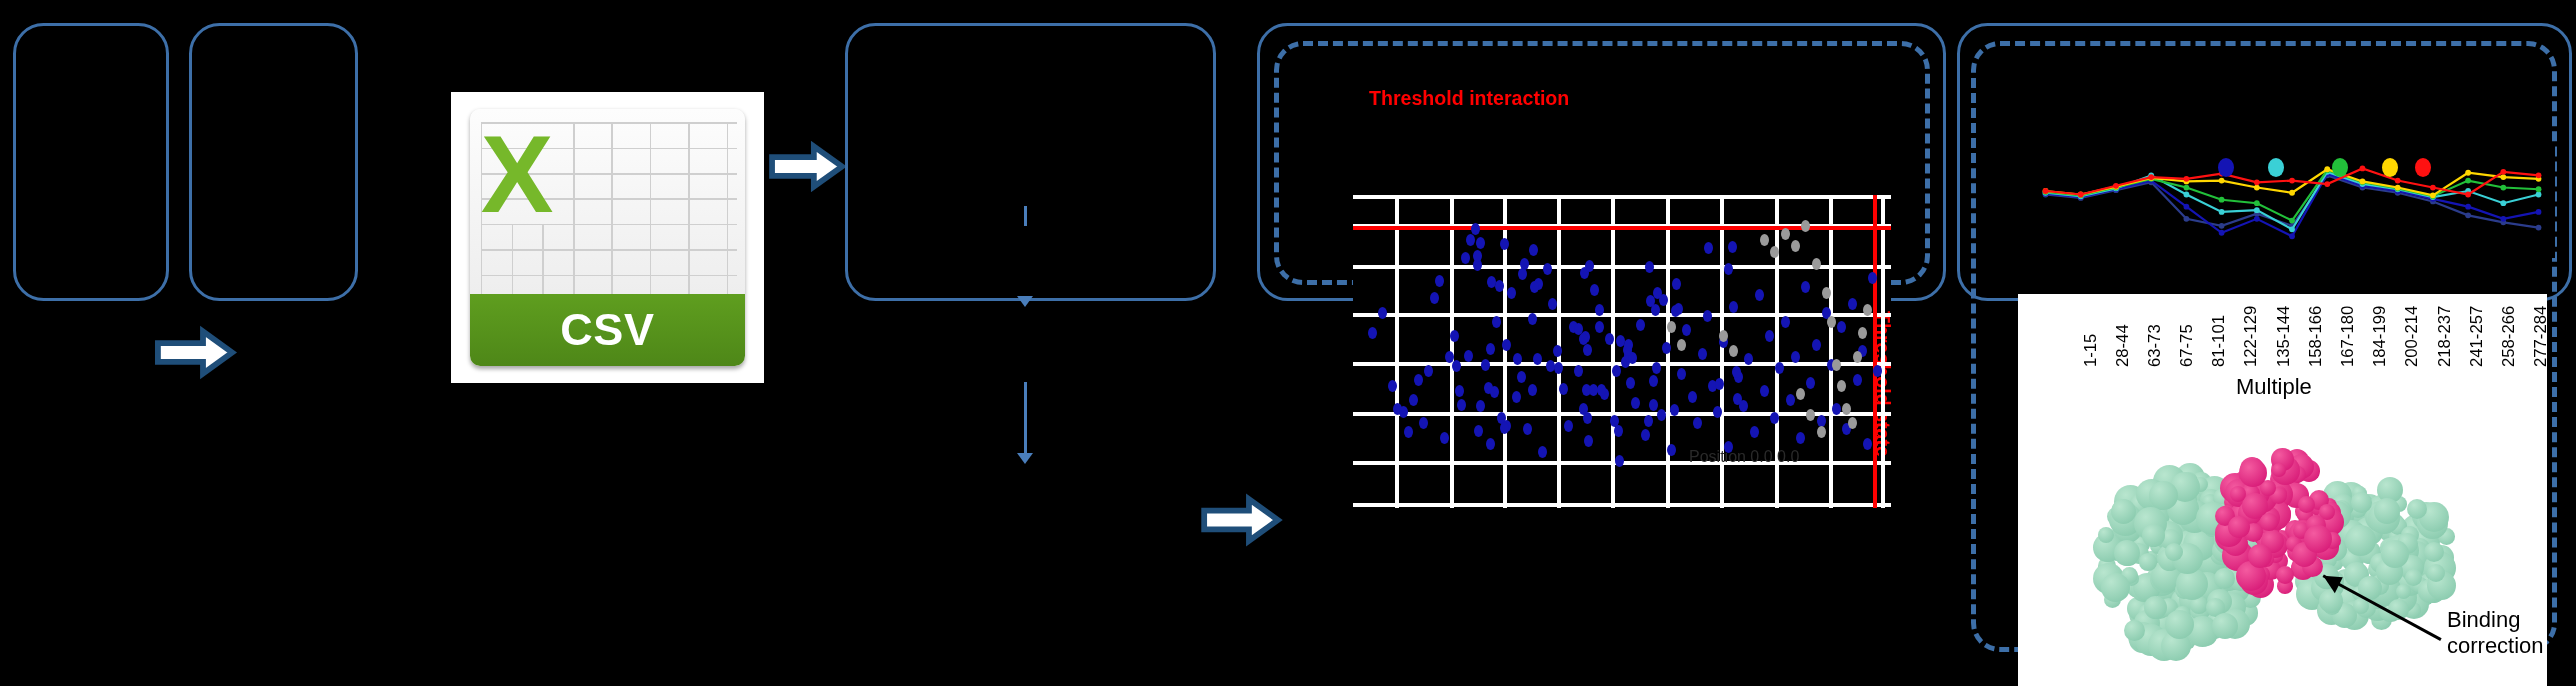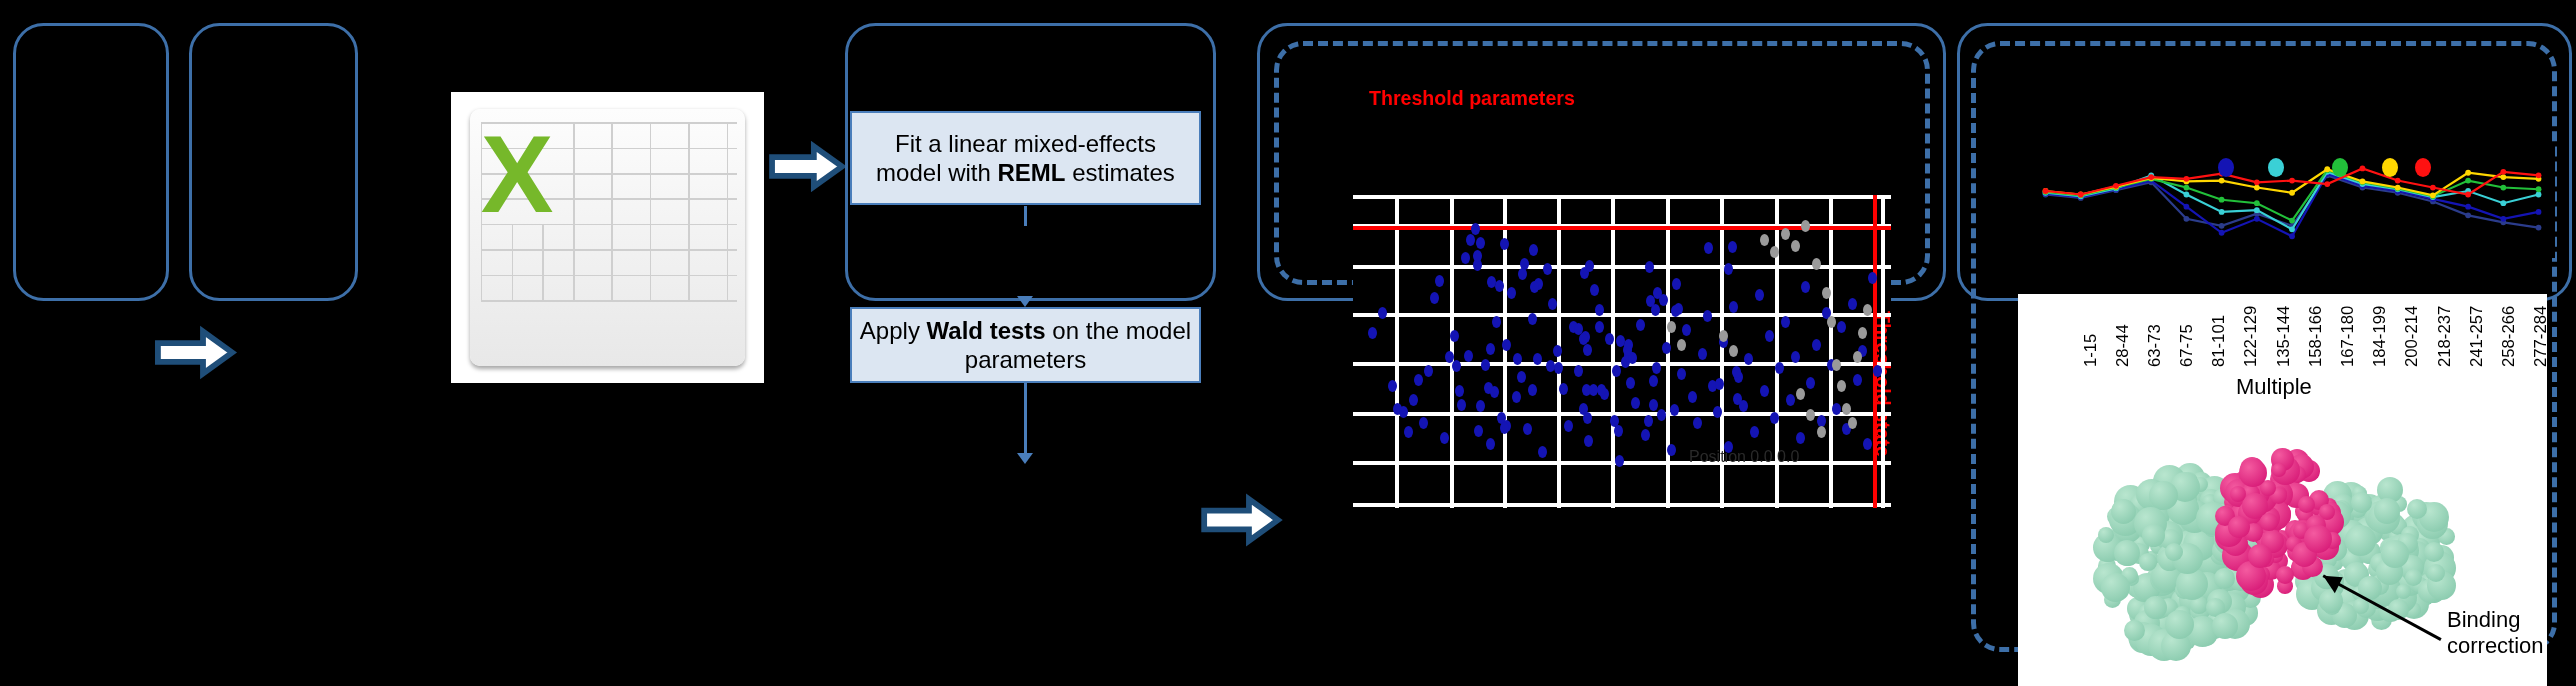--- a/index.html
+++ b/index.html
@@ -97,63 +97,56 @@
           <div class="gl" style="left:0;top:0;width:1.5px;height:112%;"></div>
           <div class="gl" style="left:12%;top:64%;width:1.5px;height:48%;"></div>
           <div class="gl" style="left:24%;top:64%;width:1.5px;height:48%;"></div>
           <div class="gl" style="left:36%;top:0;width:1.5px;height:112%;"></div>
           <div class="gl" style="left:51%;top:0;width:1.5px;height:112%;"></div>
           <div class="gl" style="left:66%;top:0;width:1.5px;height:112%;"></div>
           <div class="gl" style="left:81%;top:0;width:1.5px;height:112%;"></div>
           <div class="gl" style="left:96%;top:0;width:1.5px;height:112%;"></div>
         </div>
         <div class="csvX">X</div>
+        <div class="csvband">
+          <span>CSV</span>
+        </div>
       </div>
     </div>
   </div>
 
   <div class="arrow" style="left:1055,top:0;left:769px;top:142px;width:76px;height:49px;">
     <svg width="76" height="49" viewBox="0 0 105 68">
       <polygon points="4,21 62,21 62,6 101,34 62,62 62,47 4,47" fill="#ffffff" stroke="#1f4e79" stroke-width="8" stroke-linejoin="miter"></polygon>
     </svg>
   </div>
 
   <div class="roundbox" style="left:845px;top:23px;width:371px;height:278px;"></div>
 
-  <div class="procbox" style="left:850px;top:111px;width:351px;height:94px;">
-    <div>
-      <span>Fit a linear mixed-effects model with </span><b>REML</b><span> estimates</span>
-    </div>
-  </div>
 
   <div class="vconn" style="left:1024px;top:206px;height:20.4px;"></div>
   <div class="vtip" style="left:1017px;top:296px;"></div>
 
-  <div class="procbox" style="left:850px;top:307px;width:351px;height:76px;">
-    <div>
-      <span>Apply </span><b>Wald tests</b><span> on the model parameters</span>
-    </div>
-  </div>
 
   <div class="vconn" style="left:1024px;top:382px;height:71px;"></div>
   <div class="vtip" style="left:1017px;top:453px;"></div>
 
 
   <div class="arrow" style="left:1201px;top:494px;width:80px;height:52px;">
     <svg width="80" height="52" viewBox="0 0 110 72">
       <polygon points="4,23 66,23 66,7 106,36 66,65 66,49 4,49" fill="#ffffff" stroke="#1f4e79" stroke-width="8" stroke-linejoin="miter"></polygon>
     </svg>
   </div>
 
   <div class="roundbox" style="left:1257px;top:23px;width:689px;height:278px;"></div>
   <div class="dashbox" style="left:1274px;top:41px;width:656px;height:244px;"></div>
 
   <div class="fig" style="left:1353px;top:195px;width:538px;height:313px;">
 
-    <div class="lbl-interaction" style="left:16px;top:-108px;">Threshold parameters</div>
+    <div class="lbl-interaction" style="left:16px;top:-108px;">Threshold interaction</div>
     <div class="lbl-state" style="left:541px;top:116px;">Threshold state</div>
 
     <div class="gridline" style="left:0;top:0px;width:538px;height:3.6px;"></div>
     <div class="gridline" style="left:0;top:29px;width:538px;height:3.6px;"></div>
     <div class="gridline" style="left:0;top:70px;width:538px;height:3.6px;"></div>
     <div class="gridline" style="left:0;top:118px;width:538px;height:3.6px;"></div>
     <div class="gridline" style="left:0;top:167px;width:538px;height:3.6px;"></div>
     <div class="gridline" style="left:0;top:217px;width:538px;height:3.6px;"></div>
     <div class="gridline" style="left:0;top:266px;width:538px;height:3.6px;"></div>
     <div class="gridline" style="left:0;top:308px;width:538px;height:3.6px;"></div>

